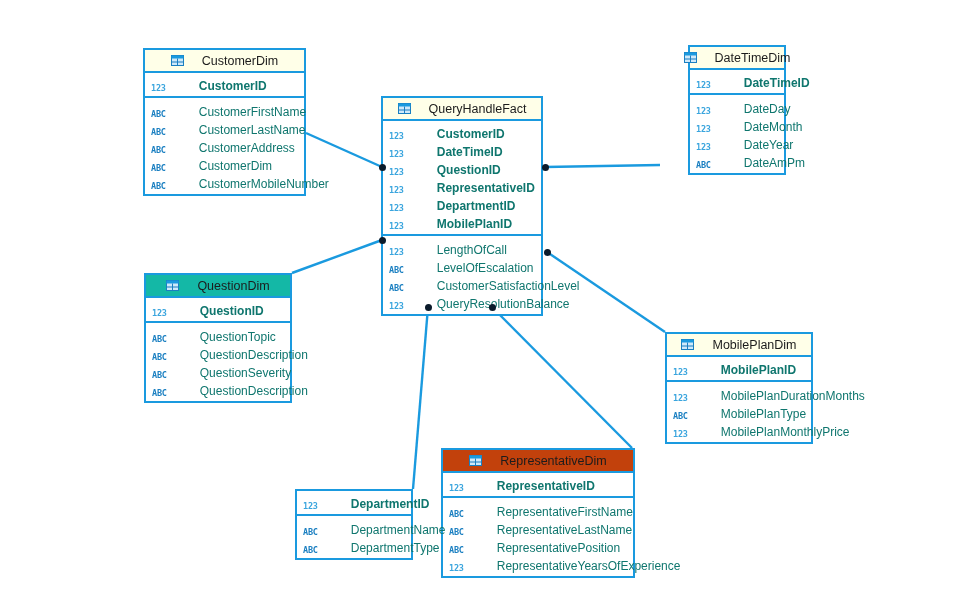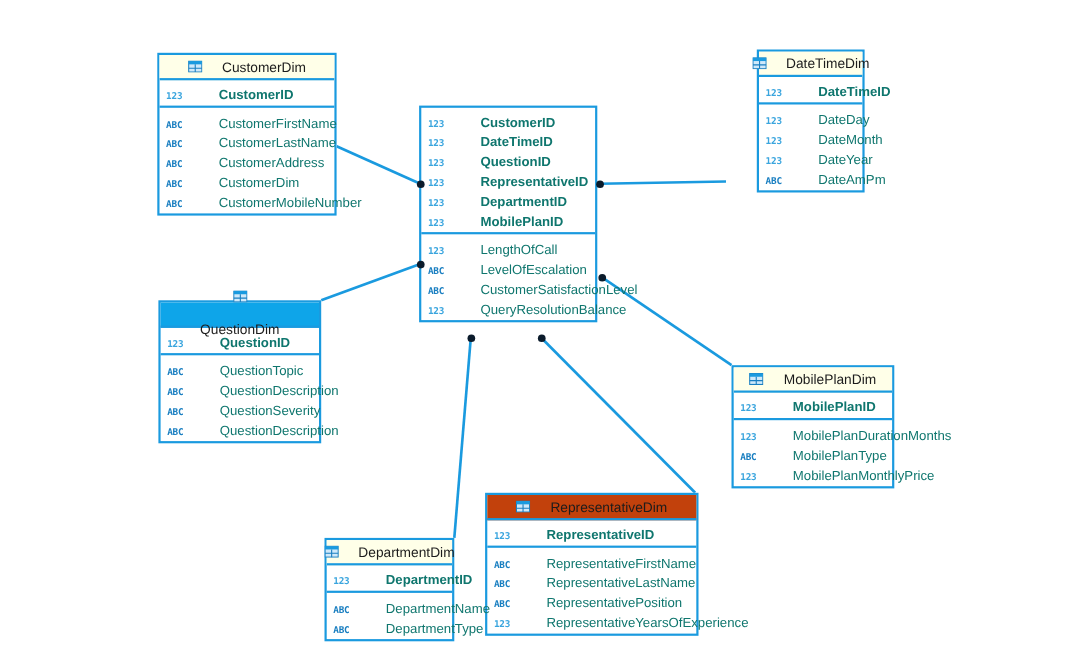--- a/index.html
+++ b/index.html
@@ -138,20 +138,29 @@
           <span class="type-ic txt">ABC</span>
           <span class="attr-name">CustomerDim</span>
         </div>
         <div class="attr">
           <span class="type-ic txt">ABC</span>
           <span class="attr-name">CustomerMobileNumber</span>
         </div>
       </div>
     </div>
     <div class="entity" style="left: 381px; top: 96px; width: 162px; border-color: rgb(26, 154, 223);">
+      <div class="ent-header" style="background: rgb(255, 255, 232); border-color: rgb(26, 154, 223);">
+        <svg class="tbl-icon" viewBox="0 0 13 11">
+          <rect x="0.5" y="0.5" width="12" height="10" fill="#cfe9fa" stroke="#1a7fc1"></rect>
+          <rect x="0.5" y="0.5" width="12" height="3" fill="#1a9adf"></rect>
+          <line x1="6.5" y1="3.5" x2="6.5" y2="10.5" stroke="#1a7fc1" stroke-width="1"></line>
+          <line x1="0.5" y1="7" x2="12.5" y2="7" stroke="#1a7fc1" stroke-width="1"></line>
+        </svg>
+        <span class="ent-title">QueryHandleFact</span>
+      </div>
       <div class="key-sec" style="border-color: rgb(26, 154, 223);">
         <div class="attr is-key">
           <span class="type-ic num">123</span>
           <span class="attr-name">CustomerID</span>
         </div>
         <div class="attr is-key">
           <span class="type-ic num">123</span>
           <span class="attr-name">DateTimeID</span>
         </div>
         <div class="attr is-key">
@@ -219,21 +228,21 @@
           <span class="type-ic num">123</span>
           <span class="attr-name">DateYear</span>
         </div>
         <div class="attr">
           <span class="type-ic txt">ABC</span>
           <span class="attr-name">DateAmPm</span>
         </div>
       </div>
     </div>
     <div class="entity" style="left: 144px; top: 273px; width: 148px; border-color: rgb(26, 154, 223);">
-      <div class="ent-header" style="background: #0ea5e9; border-color: rgb(26, 154, 223); flex-direction: column;">
+      <div class="ent-header" style="background: #14b8a6; border-color: rgb(26, 154, 223);">
         <svg class="tbl-icon" viewBox="0 0 13 11">
           <rect x="0.5" y="0.5" width="12" height="10" fill="#cfe9fa" stroke="#1a7fc1"></rect>
           <rect x="0.5" y="0.5" width="12" height="3" fill="#1a9adf"></rect>
           <line x1="6.5" y1="3.5" x2="6.5" y2="10.5" stroke="#1a7fc1" stroke-width="1"></line>
           <line x1="0.5" y1="7" x2="12.5" y2="7" stroke="#1a7fc1" stroke-width="1"></line>
         </svg>
         <span class="ent-title">QuestionDim</span>
       </div>
       <div class="key-sec" style="border-color: rgb(26, 154, 223);">
         <div class="attr is-key">
@@ -320,29 +329,20 @@
           <span class="type-ic txt">ABC</span>
           <span class="attr-name">RepresentativePosition</span>
         </div>
         <div class="attr">
           <span class="type-ic num">123</span>
           <span class="attr-name">RepresentativeYearsOfExperience</span>
         </div>
       </div>
     </div>
     <div class="entity" style="left: 295px; top: 489px; width: 118px; border-color: rgb(26, 154, 223);">
-      <div class="ent-header" style="background: rgb(255, 255, 232); border-color: rgb(26, 154, 223);">
-        <svg class="tbl-icon" viewBox="0 0 13 11">
-          <rect x="0.5" y="0.5" width="12" height="10" fill="#cfe9fa" stroke="#1a7fc1"></rect>
-          <rect x="0.5" y="0.5" width="12" height="3" fill="#1a9adf"></rect>
-          <line x1="6.5" y1="3.5" x2="6.5" y2="10.5" stroke="#1a7fc1" stroke-width="1"></line>
-          <line x1="0.5" y1="7" x2="12.5" y2="7" stroke="#1a7fc1" stroke-width="1"></line>
-        </svg>
-        <span class="ent-title">DepartmentDim</span>
-      </div>
       <div class="key-sec" style="border-color: rgb(26, 154, 223);">
         <div class="attr is-key">
           <span class="type-ic num">123</span>
           <span class="attr-name">DepartmentID</span>
         </div>
       </div>
       <div class="attr-sec">
         <div class="attr">
           <span class="type-ic txt">ABC</span>
           <span class="attr-name">DepartmentName</span>

